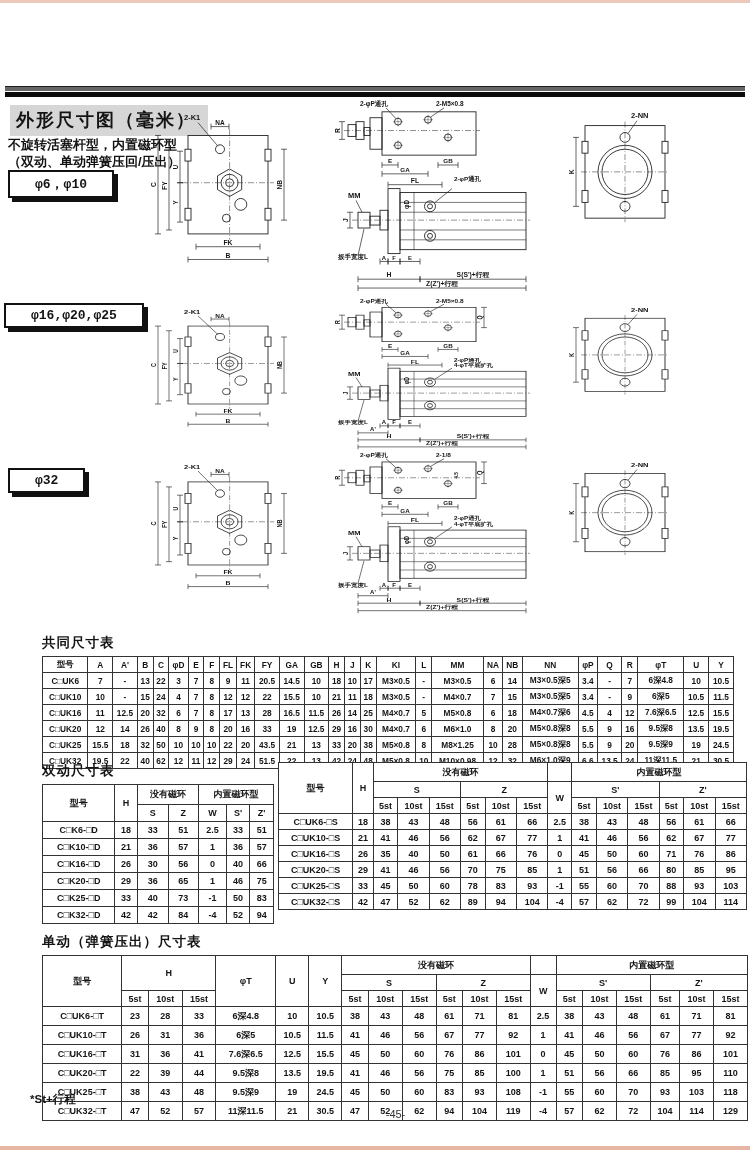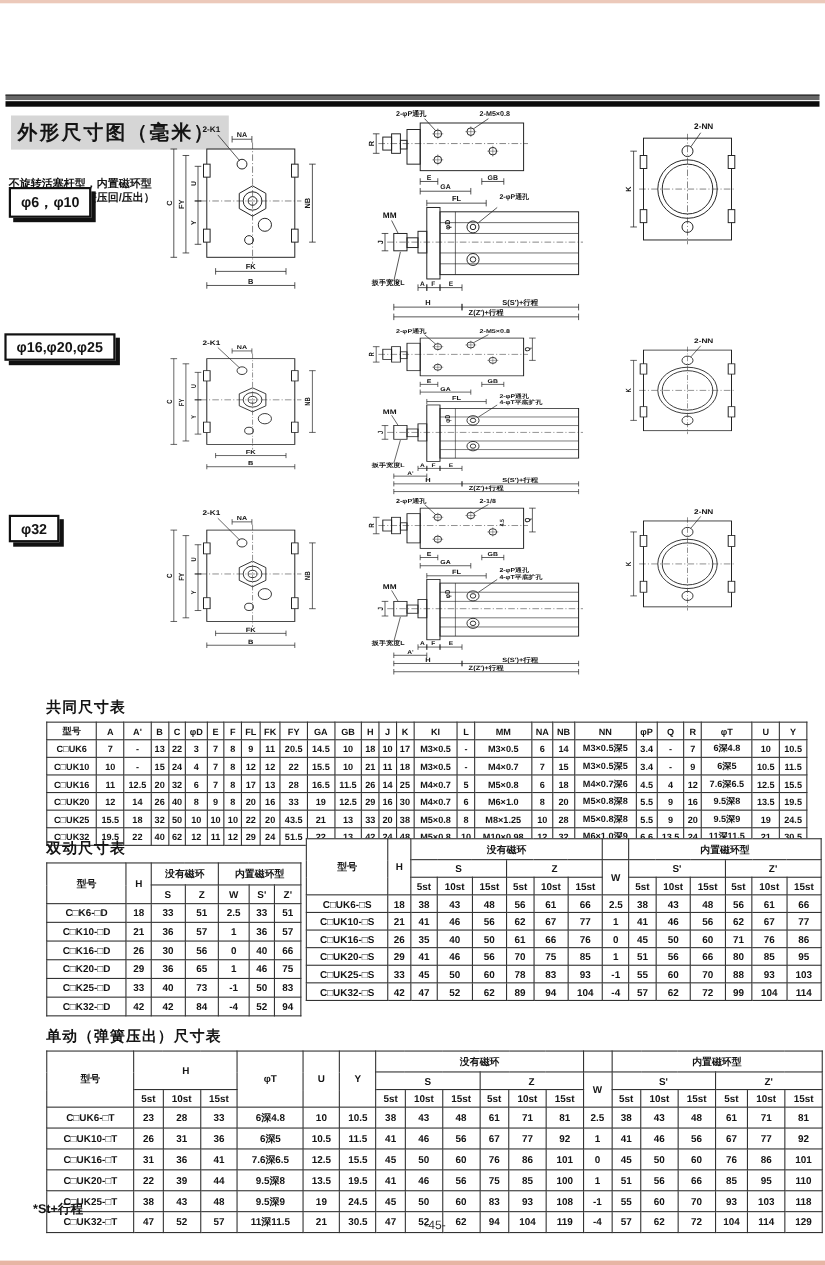--- a/index.html
+++ b/index.html
@@ -5,23 +5,23 @@
   html,body{margin:0;padding:0;background:#fff;}
   .page{position:relative;width:750px;height:1150px;background:#fff;overflow:hidden;
         font-family:"Liberation Sans",sans-serif;color:#141414;}
   .edge-top{position:absolute;top:0;left:0;right:0;height:3px;background:#ecc9ba;}
   .edge-bottom{position:absolute;bottom:0;left:0;right:0;height:4px;background:#e7b5a4;}
   .top-rule{position:absolute;left:5px;right:5px;top:86px;}
   .top-rule .ra{height:4px;background:#666;border-top:1px solid #222;}
   .top-rule .rb{height:5px;background:#0b0b0b;margin-top:1px;}
   .page-title{position:absolute;left:10px;top:105px;background:#d6d6d6;padding:3px 12px 4px 6px;
         font-size:18px;font-weight:bold;letter-spacing:2px;}
-  .subtitle{position:absolute;left:8px;top:137px;font-size:10px;font-weight:bold;line-height:1.3;margin-top:24px;}
+  .subtitle{position:absolute;left:8px;top:137px;font-size:13px;font-weight:bold;line-height:1.3;}
   .badge{position:absolute;background:#fff;border:2px solid #111;box-shadow:4px 4px 0 #111;
-        font-size:13px;font-weight:bold;padding:3px 9px;white-space:nowrap;}
+        font-size:13px;font-weight:bold;padding:3px 25px;white-space:nowrap;font-family:Liberation Mono, monospace;}
   #badge-1{left:8px;top:170px;}
   #badge-2{left:4px;top:303px;}
   #badge-3{left:8px;top:468px;}
   .section-svg{position:absolute;left:80px;}
   #svg-1{top:100px;width:660px;height:192px;}
   #svg-2{top:298px;width:660px;height:152px;}
   #svg-3{top:452px;width:660px;height:162px;}
   .tblock{position:absolute;padding-left:12px;}
   .tblock h3{margin:0 0 4px 0;font-size:13.5px;font-weight:bold;letter-spacing:1px;}
   #tbl-common{left:30px;top:634px;width:692px;}

